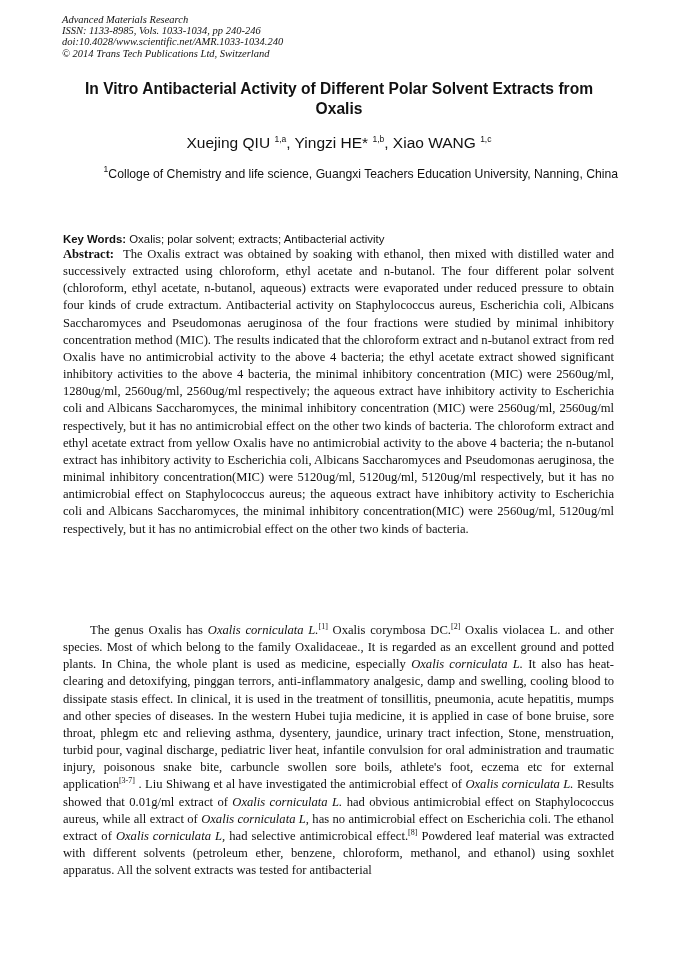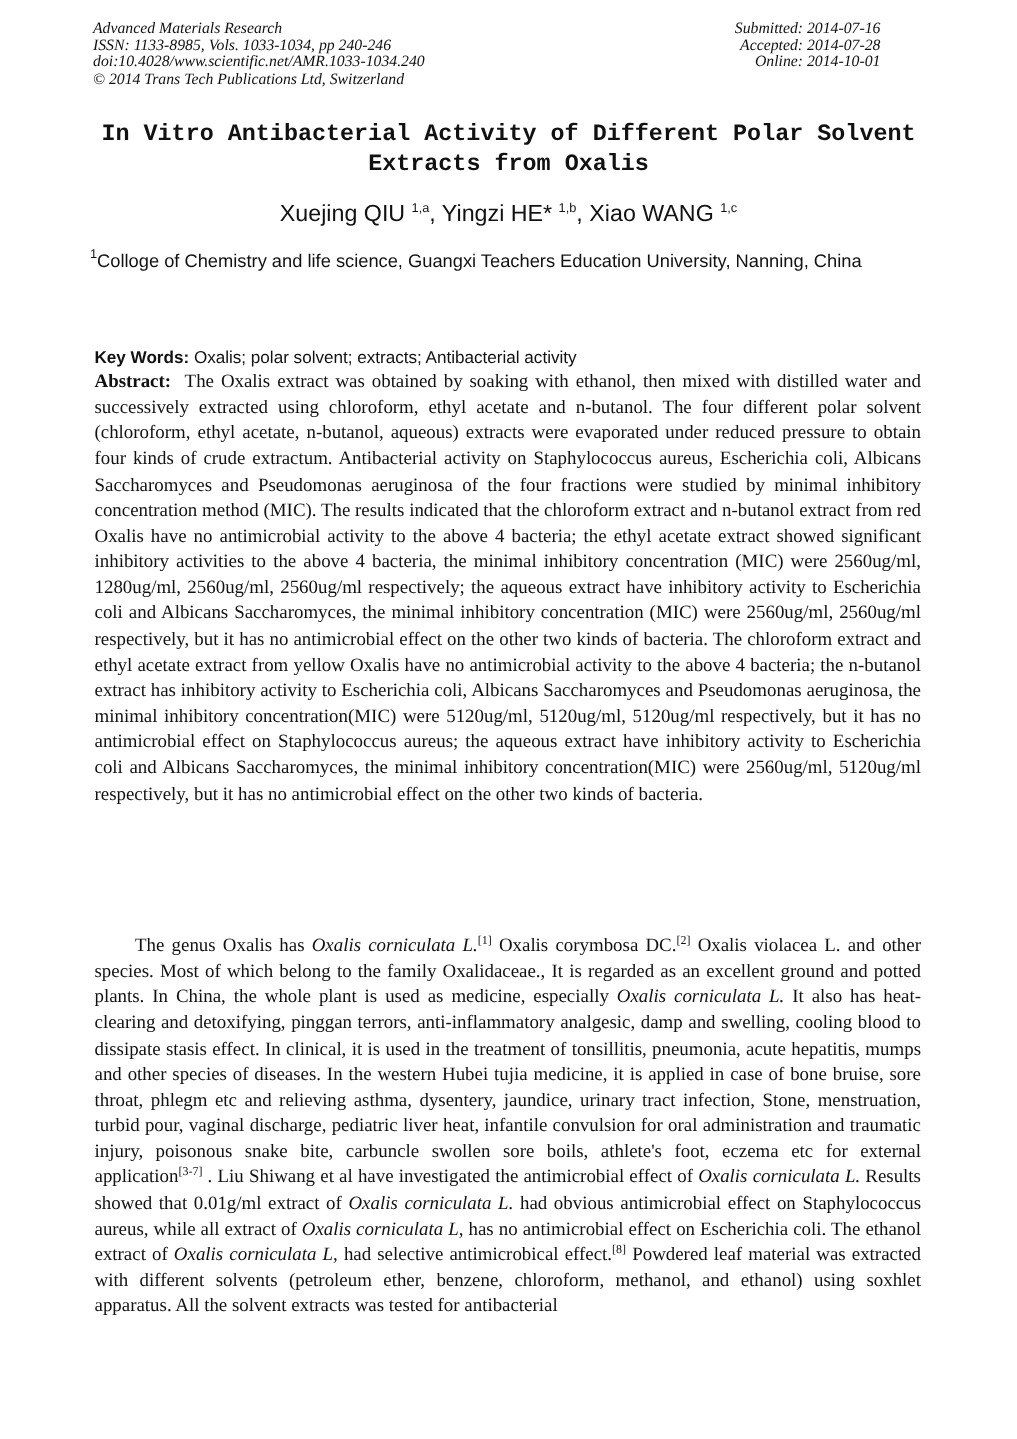--- a/index.html
+++ b/index.html
@@ -1,23 +1,23 @@
 <!DOCTYPE html>
 <html><head>
 <meta charset="utf-8">
 <style>
   html, body { margin: 0; padding: 0; background: #ffffff; }
   body { width: 678px; height: 959px; position: relative; overflow: hidden; color: #111; }
   .page { position: absolute; left: 0; top: 0; width: 650px; height: 959px; }
   .hdr-left { position: absolute; left: 62px; top: 14px; font-family: "Liberation Serif", serif; font-style: italic; font-size: 10.5px; line-height: 11.2px; }
   .hdr-right { position: absolute; right: 63px; top: 14px; font-family: "Liberation Serif", serif; font-style: italic; font-size: 10.5px; line-height: 11.2px; text-align: right; }
-  .title { position: absolute; left: 60px; width: 558px; top: 79px; text-align: center; font-family: Liberation Mono, monospace; font-weight: bold; font-size: 15.6px; line-height: 20px; }
+  .title { position: absolute; left: 60px; width: 558px; top: 79px; text-align: center; font-family: Liberation Sans, sans-serif; font-weight: bold; font-size: 15.6px; line-height: 20px; }
   .authors { position: absolute; left: 60px; width: 558px; top: 134px; text-align: center; font-family: Liberation Sans, sans-serif; font-size: 15.5px; line-height: 18px; }
   .authors sup, .affil sup, .emails sup { font-size: 8.5px; vertical-align: 6px; line-height: 0; }
-  .affil { position: absolute; left: 60px; width: 558px; top: 167px; text-align: left; font-family: "Liberation Sans", sans-serif; font-size: 12.2px; line-height: 15px; }
+  .affil { position: absolute; left: 60px; width: 558px; top: 167px; text-align: right; font-family: "Liberation Sans", sans-serif; font-size: 12.2px; line-height: 15px; }
   .emails { position: absolute; left: 60px; width: 558px; top: 193px; text-align: center; font-family: "Liberation Sans", sans-serif; font-size: 11.3px; line-height: 15px; }
   .keywords { position: absolute; left: 63px; top: 232px; font-family: "Liberation Sans", sans-serif; font-size: 11.4px; line-height: 15px; }
   .keywords b { font-weight: bold; }
   .abstract, .body-para { position: absolute; left: 63px; width: 551px; font-family: "Liberation Serif", serif; font-size: 12.6px; line-height: 17.15px; text-align: justify; }
   .abstract { top: 246px; }
   .body-para { top: 622px; text-indent: 27px; }
   .abstract b { font-weight: bold; }
   .body-para sup { font-size: 8px; vertical-align: 5px; line-height: 0; }
   i { font-style: italic; }
 </style>
@@ -26,25 +26,20 @@
 
 <div class="page">
 
   <div class="hdr-left">
     <div>Advanced Materials Research</div>
     <div>ISSN: 1133-8985, Vols. 1033-1034, pp 240-246</div>
     <div>doi:10.4028/www.scientific.net/AMR.1033-1034.240</div>
     <div>© 2014 Trans Tech Publications Ltd, Switzerland</div>
   </div>
 
-  <div class="hdr-right">
-    <div>Submitted: 2014-07-16</div>
-    <div>Accepted: 2014-07-28</div>
-    <div>Online: 2014-10-01</div>
-  </div>
 
   <div class="title">In Vitro Antibacterial Activity of Different Polar Solvent Extracts from Oxalis</div>
 
   <div class="authors">
     <span>Xuejing QIU </span><sup>1,a</sup><span>, </span><span>Yingzi HE* </span><sup>1,b</sup><span>, </span><span>Xiao WANG </span><sup>1,c</sup>
   </div>
 
   <div class="affil">
     <sup>1</sup><span>Colloge of Chemistry and life science, Guangxi Teachers Education University, Nanning, China</span>
   </div>

